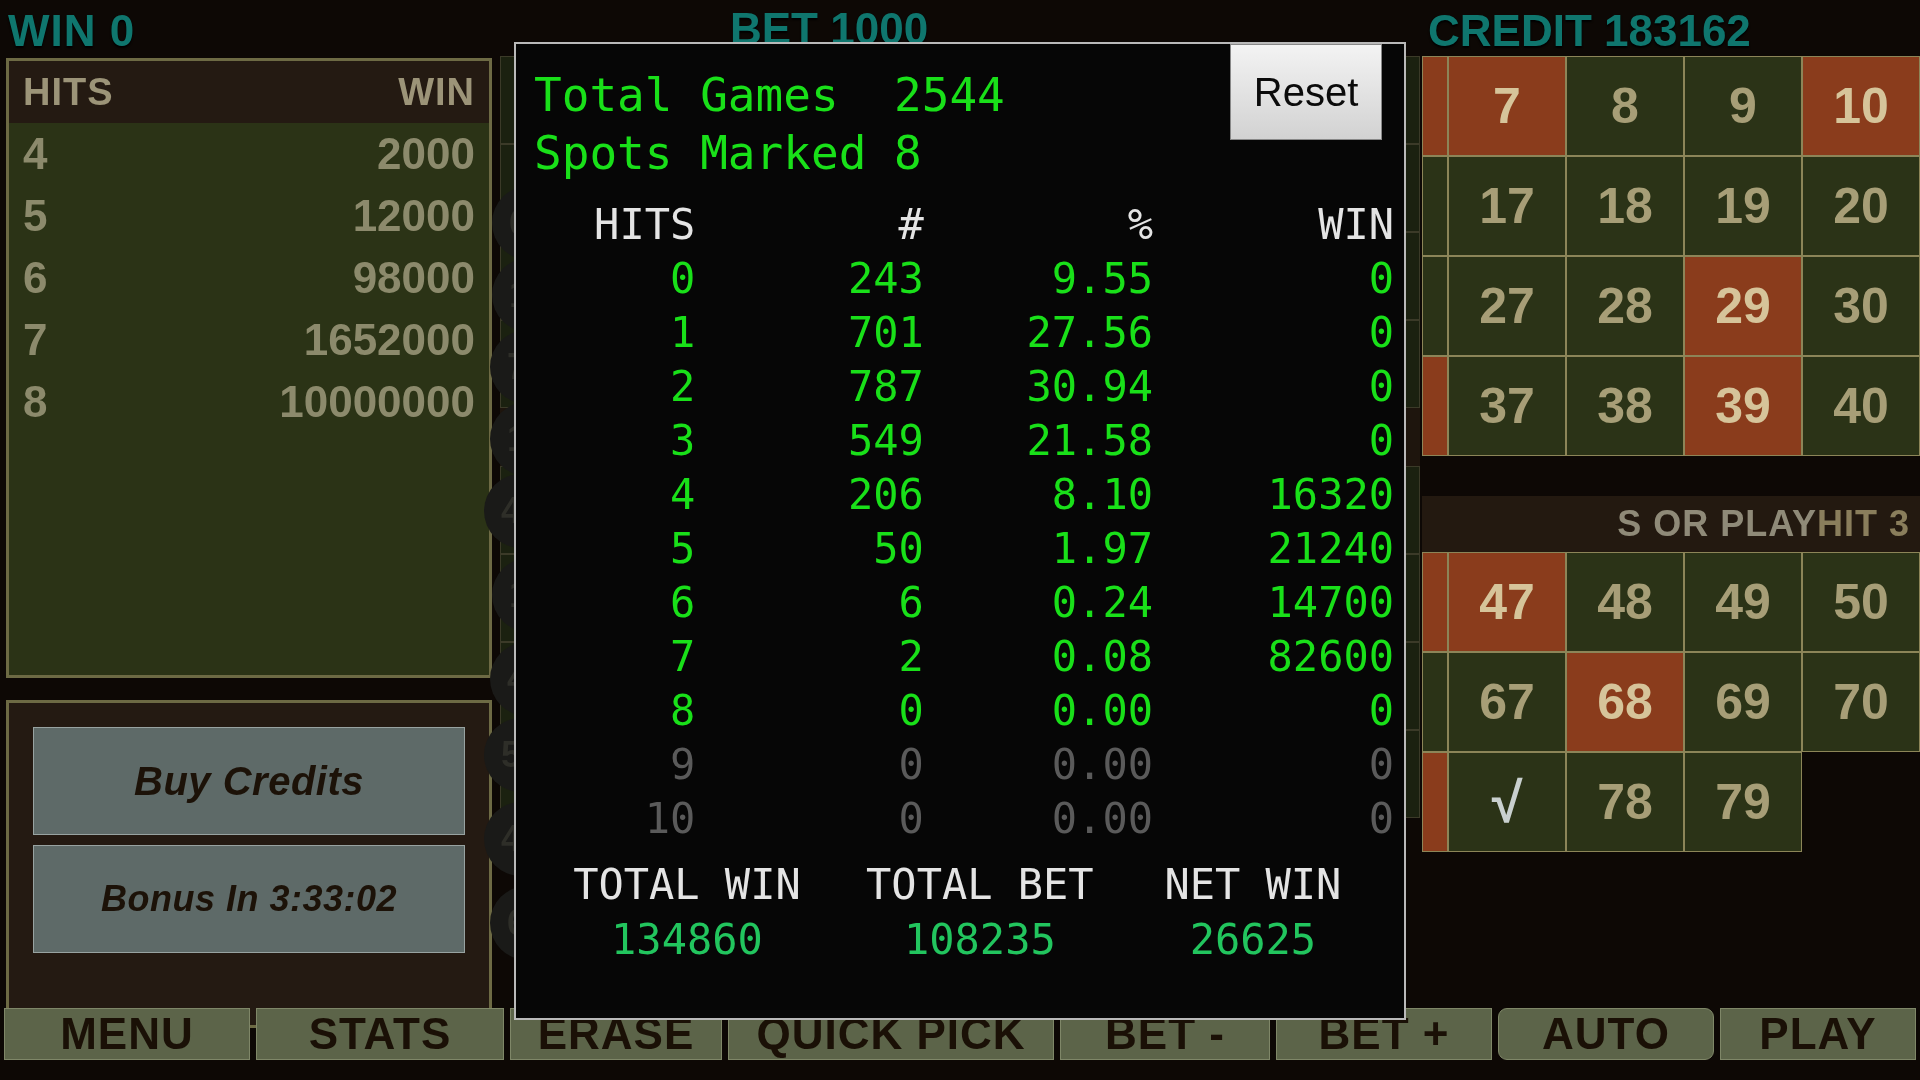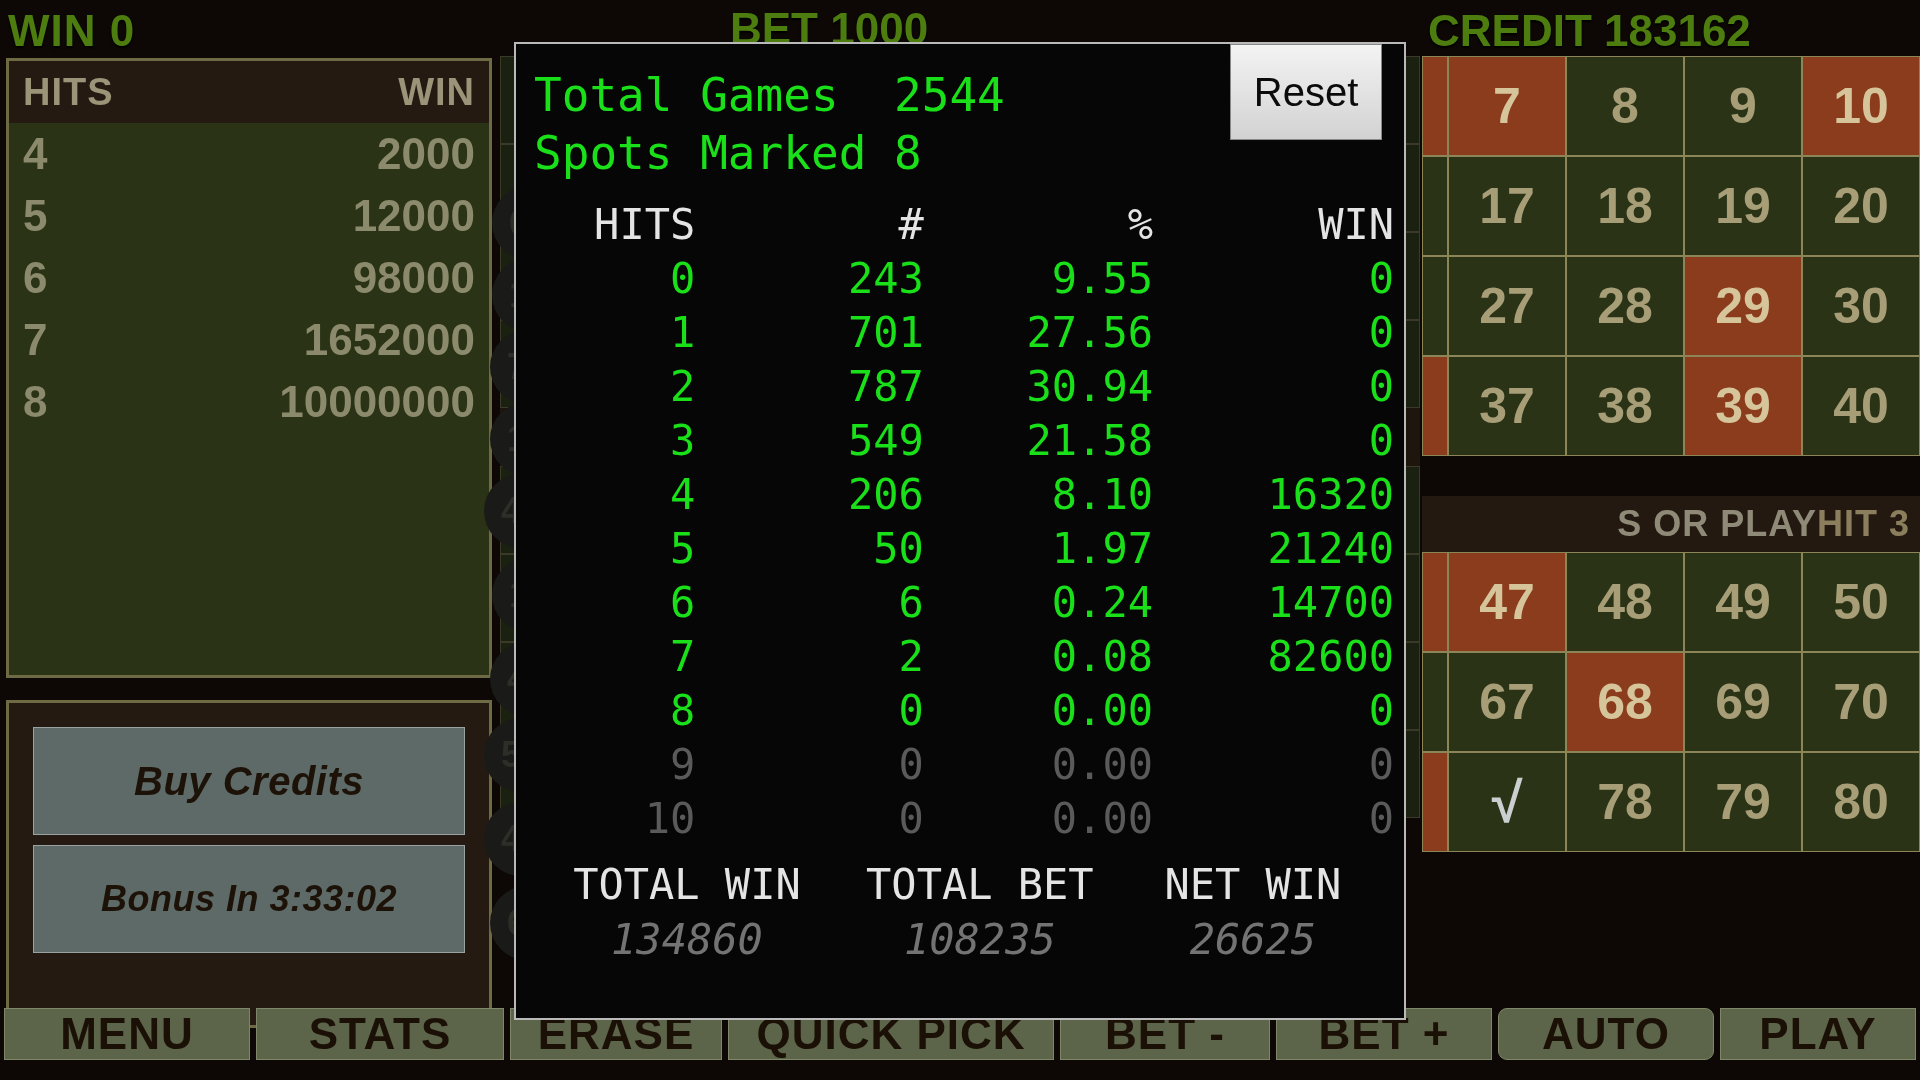--- a/index.html
+++ b/index.html
@@ -7,21 +7,21 @@
     width: 1920px; height: 1080px;
     background: #120b06;
     font-family: "Liberation Sans", sans-serif;
     overflow: hidden;
   }
   #stage { position: relative; width: 1920px; height: 1080px; background: #0d0805; }
 
   
   #left-col { position: absolute; left: 0; top: 0; width: 498px; height: 1000px; }
   .hdr-bar {
-    position: absolute; color: #4d7c0f; font-weight: bold;
+    position: absolute; color: #0f766e; font-weight: bold;
     font-family: "Liberation Sans", sans-serif;
     text-shadow: 0 2px 2px #000;
     white-space: nowrap;
   }
   #win-label { left: 8px; top: 6px; font-size: 44px; letter-spacing: 1px; }
 
   #paytable {
     position: absolute; left: 6px; top: 58px; width: 486px; height: 620px;
     border: 3px solid #6d6a44; background: #2b3316;
   }
@@ -151,22 +151,22 @@
   #stats-table .col-pct  { width: 230px; }
   #stats-table .col-win  { width: 242px; }
 
   #totals { margin-top: 14px; padding: 0 22px; }
   #totals-head, #totals-vals { display: flex; justify-content: space-between; }
   #totals-head div {
     color: #e4e4e4; font-size: 42px; font-family: "DejaVu Sans Mono", monospace;
     white-space: pre;
   }
   #totals-vals div {
-    color: #737373; font-size: 42px; font-family: "DejaVu Sans Mono", monospace;
-    margin-top: 6px; white-space: pre; font-style: italic;
+    color: #22c55e; font-size: 42px; font-family: "DejaVu Sans Mono", monospace;
+    margin-top: 6px; white-space: pre;
   }
   #totals-head .t1, #totals-vals .t1 { width: 300px; text-align: center; }
   #totals-head .t2, #totals-vals .t2 { width: 290px; text-align: center; }
   #totals-head .t3, #totals-vals .t3 { width: 260px; text-align: center; }
 </style>
 </head>
 <body>
 
 <div id="stage">
 
@@ -334,21 +334,20 @@
         <div class="rk">67</div>
         <div class="rk hit">68</div>
         <div class="rk">69</div>
         <div class="rk">70</div>
       </div>
       <div class="rgrid">
         <div class="rk hit edge">76</div>
         <div class="rk mark">√</div>
         <div class="rk">78</div>
         <div class="rk">79</div>
-        <div class="rk">80</div>
       </div>
     </div>
   </div>
 
   <div id="stats-dialog">
     <div id="dlg-top">
       <div class="dlg-line"><span>Total Games</span><span>  </span><span>2544</span></div>
       <div class="dlg-line"><span>Spots Marked</span><span> </span><span>8</span></div>
       <div id="reset-button">Reset</div>
     </div>

